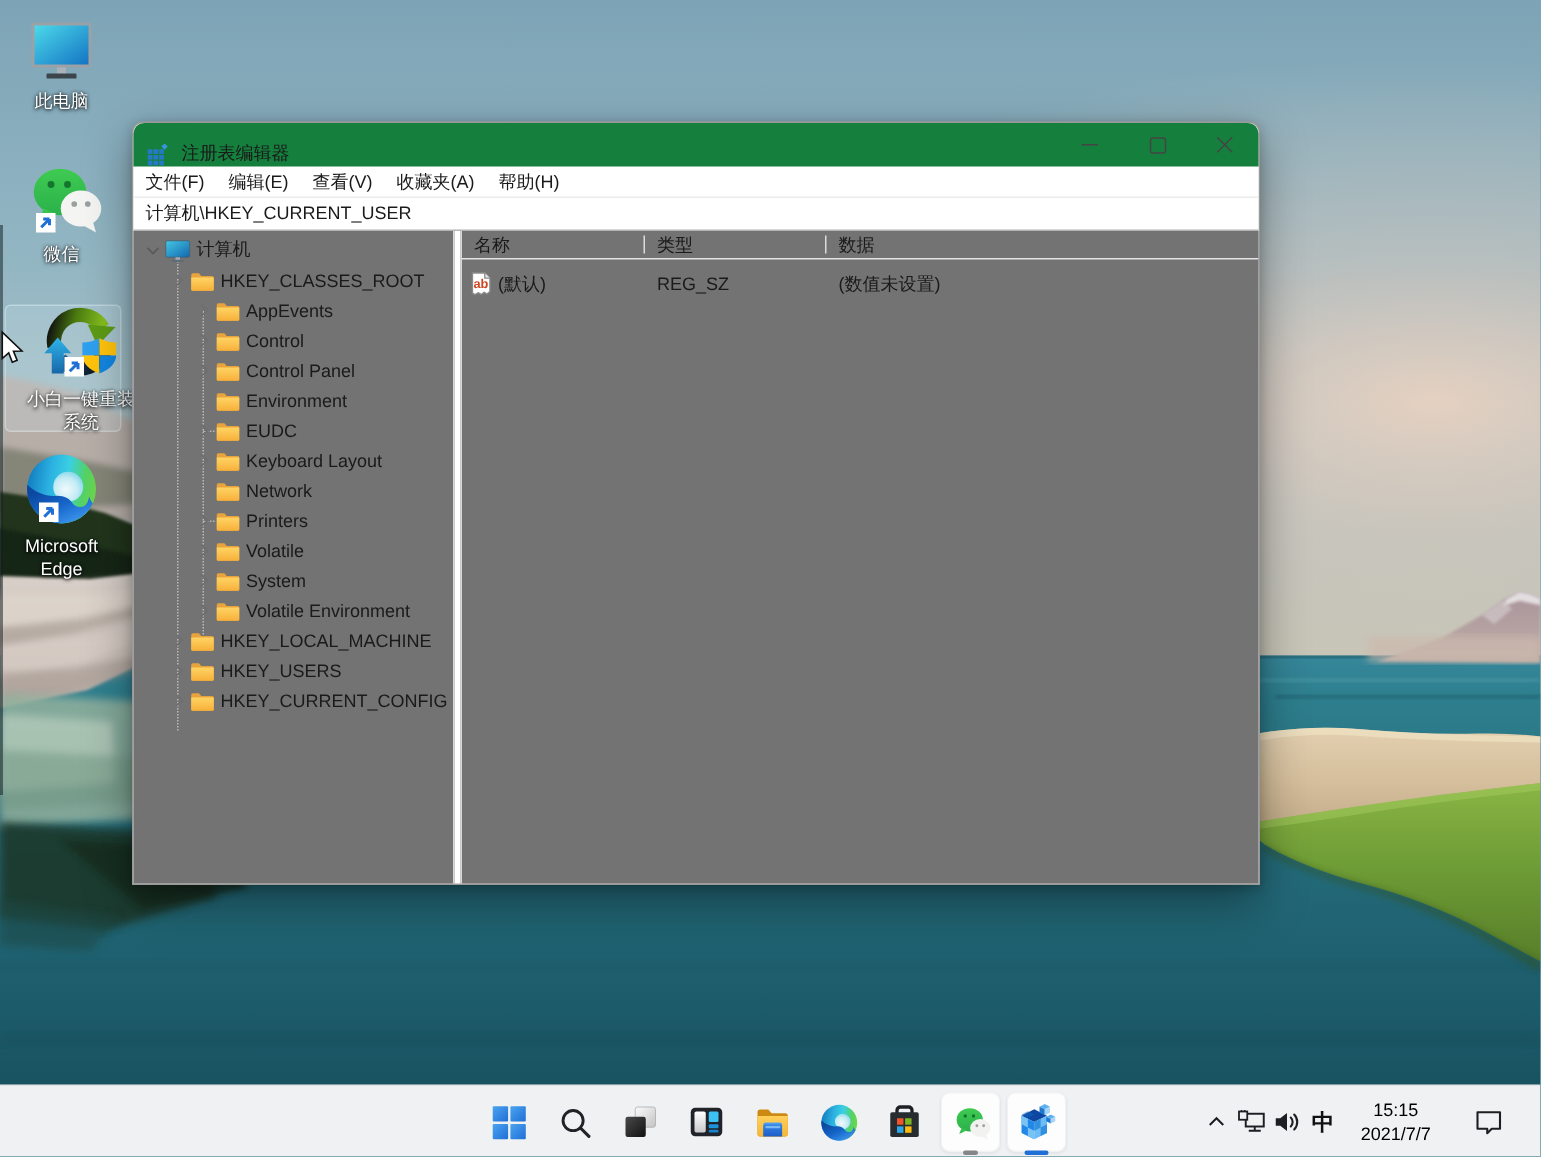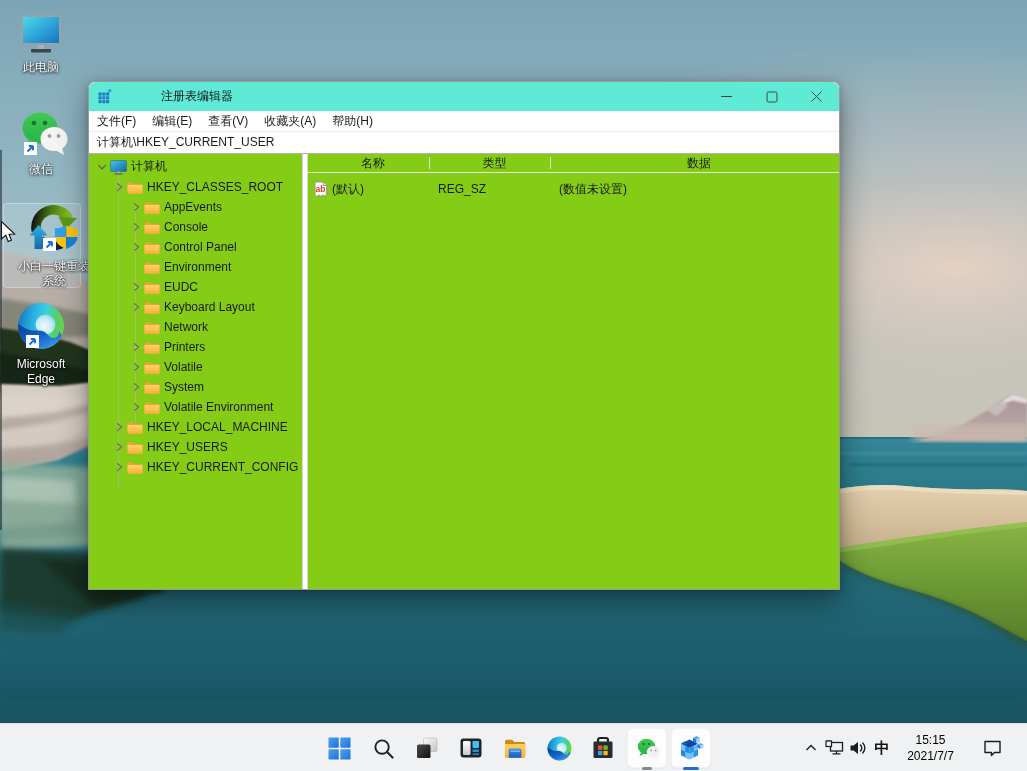--- a/index.html
+++ b/index.html
@@ -8,28 +8,28 @@
   .abs { position:absolute; }
   button { font-family:inherit; color:inherit; }
 
   
   .desk-icon { position:absolute; width:80px; text-align:center; }
   .desk-icon .dlabel { color:#fff; font-size:12px; line-height:15px; text-shadow:0 1px 3px rgba(0,0,0,.9), 0 0 2px rgba(0,0,0,.7); margin-top:3px; }
   .hover-tile { position:absolute; left:3px; top:203px; width:78px; height:85px; background:rgba(200,222,232,.25); border:1px solid rgba(240,248,252,.35); border-radius:4px; }
 
   
   .window { position:absolute; left:88px; top:81px; width:752px; height:509px; background:#fff; border:1px solid #9a9a9a; border-radius:7px 7px 0 0; box-shadow:0 12px 32px rgba(0,0,0,.38), 0 2px 8px rgba(0,0,0,.22); }
-  .titlebar { position:relative; height:29px; display:flex; align-items:center; padding-left:9px; border-radius:7px 7px 0 0; background:#5eead4;gap:40px; }
+  .titlebar { position:relative; height:29px; display:flex; align-items:flex-end; padding-left:9px; border-radius:7px 7px 0 0; background:#15803d; }
   .titlebar .wtitle { margin-left:8px; font-size:12px; color:#191919; }
   .caption-btns { position:absolute; right:0; top:0; height:29px; display:flex; }
   .cap-btn { width:45px; height:29px; display:flex; align-items:center; justify-content:center; background:transparent; border:none; }
   .menubar { height:20px; display:flex; align-items:center; padding-left:0; background:#fff; }
   .menu-item { padding:0 8px; font-size:12px; color:#1a1a1a; height:20px; line-height:20px; }
   .addressbar { height:23px; border-top:1px solid #ececec; border-bottom:1px solid #b3b3b3; display:flex; align-items:center; padding-left:8px; font-size:12px; color:#1a1a1a; background:#fff; }
-  .win-content { position:relative; display:flex; height:435px; background:#84cc16;text-align:center; }
+  .win-content { position:relative; display:flex; height:435px; background:#737373; }
   .tree-pane { position:relative; width:214px; border-right:1px solid #d9d9d9; overflow:hidden; padding-top:3px; }
   .splitter { width:4px; background:#fff; }
   .list-pane { position:relative; flex:1; border-left:1px solid #d9d9d9; overflow:hidden; }
 
   
   .tree-row { position:relative; height:20px; display:flex; align-items:center; white-space:nowrap; }
   .tree-row .chev { width:10px; height:10px; flex:none; display:flex; align-items:center; justify-content:center; }
   .tree-row .ticon { flex:none; margin:0 4px 0 3px; display:flex; }
   .tree-row .tlabel { font-size:12px; padding:2px 6px 3px 0; }
   .tree-row .tsel { display:flex; align-items:center; border-radius:2px; padding-left:2px; margin-left:-2px; }
@@ -413,21 +413,21 @@
                 <defs>
                   <linearGradient id="tfo" x1="0" y1="0" x2="0" y2="1">
                     <stop offset="0" stop-color="#ffd463"></stop>
                     <stop offset="1" stop-color="#f7b03a"></stop>
                   </linearGradient>
                 </defs>
                 <path d="M0.5,2.2 a1,1 0 0 1 1,-1 h4.1 l1.6,1.8 h7.3 a1,1 0 0 1 1,1 v7.8 a1,1 0 0 1 -1,1 h-13 a1,1 0 0 1 -1,-1 Z" fill="#e8a33c"></path>
                 <path d="M0.5,4 h15 v7.8 a1,1 0 0 1 -1,1 h-13 a1,1 0 0 1 -1,-1 Z" fill="url(#tfo)"></path>
               </svg>
             </span>
-            <span class="tlabel">Console</span>
+            <span class="tlabel">Control</span>
           </span>
         </div>
         <div class="tree-row">
           <span style="flex: 0 0 auto; width: 42px;"></span>
           <span class="chev">
             <svg width="10" height="10" viewBox="0 0 10 10">
               <path d="M3,1.2 L7.6,5 L3,8.8" fill="none" stroke="#6f6f6f" stroke-width="1.2"></path>
             </svg>
           </span>
           <span class="tsel">

